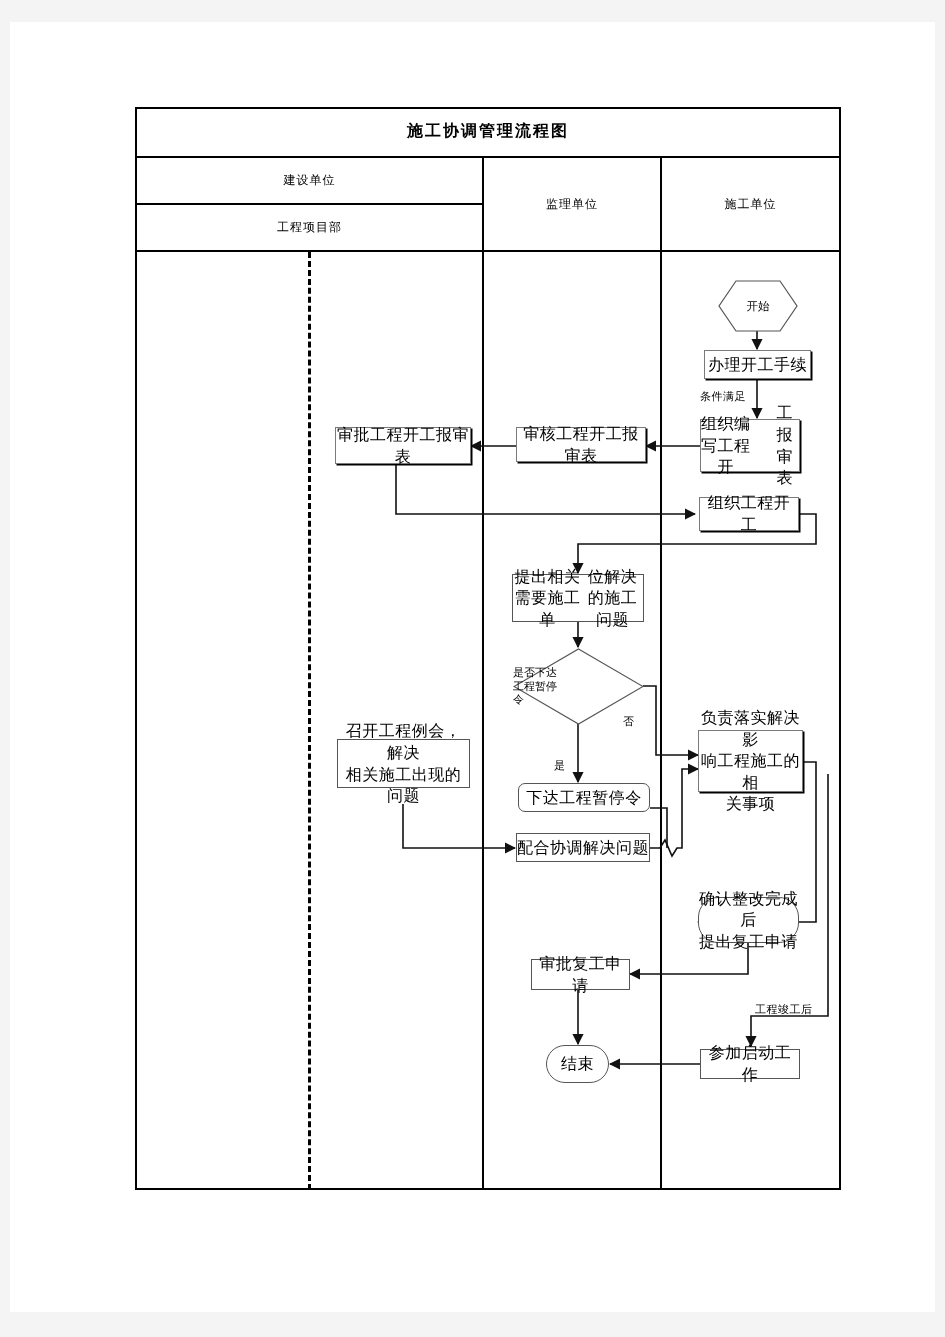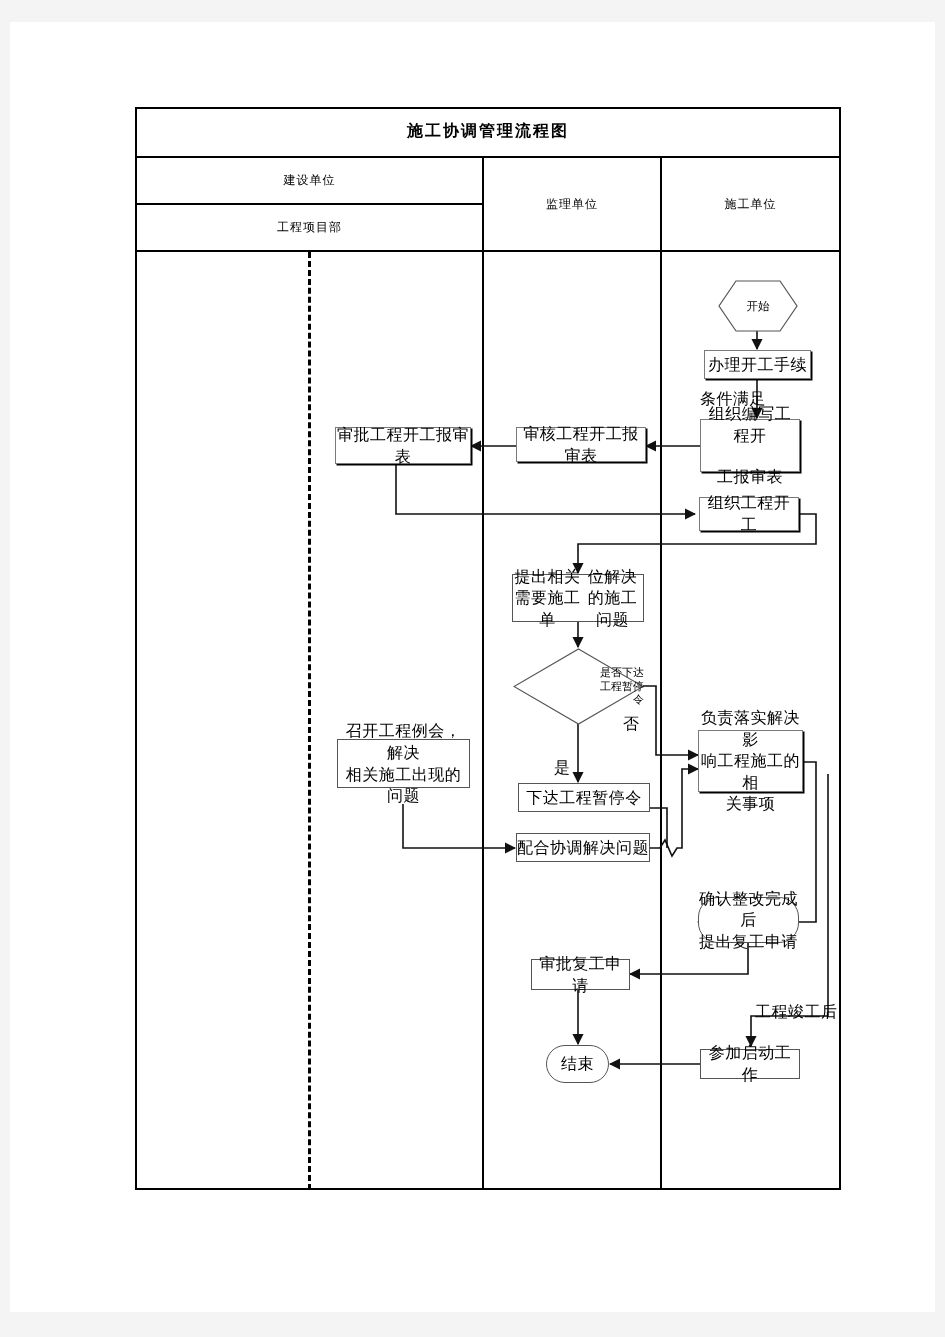--- a/index.html
+++ b/index.html
@@ -57,21 +57,21 @@
     font-size:16px;
     line-height:1.35;
     color:#000;
     letter-spacing:0.5px;
   }
   .box{border:1px solid #7a7a7a;box-shadow:1.5px 1.5px 0 0 #000;}
   .box.plain{border:1px solid #555;box-shadow:none;}
   .term{border:1.2px solid #555;border-radius:19px;}
   .hexwrap{position:absolute;}
   .edgelabel{
-    position:absolute;font-size:16px;color:#000;
+    position:absolute;font-size:11px;color:#000;
     background:transparent;letter-spacing:.5px;white-space:nowrap;
   }
 </style>
 </head>
 <body>
 
 <div id="page">
 
   <div id="table">
     <div class="hline" style="top:47px;"></div>
@@ -139,21 +139,21 @@
     </svg>
     <div style="position:absolute;left:0;top:0;width:80px;height:52px;display:flex;align-items:center;justify-content:center;font-size:11.5px;">开始</div>
   </div>
 
   <div class="node box" style="left:694px;top:328px;width:107px;height:29px;">
     <span>办理开工手续</span>
   </div>
 
   <div class="edgelabel" style="left:690px;top:367px;">条件满足</div>
 
-  <div class="node box" style="left:690px;top:397px;width:100px;height:53px;flex-direction:column;gap:20px;">
+  <div class="node box" style="left:690px;top:397px;width:100px;height:53px;flex-direction:row;gap:20px;">
     <span>组织编写工程开</span>
     <span>工报审表</span>
   </div>
 
   <div class="node box" style="left:506px;top:405px;width:130px;height:35px;">
     <span>审核工程开工报审表</span>
   </div>
 
   <div class="node box" style="left:325px;top:405px;width:136px;height:37px;">
     <span>审批工程开工报审表</span>
@@ -165,21 +165,21 @@
 
   <div class="node box plain" style="left:502px;top:552px;width:132px;height:48px;flex-direction:row;">
     <span>提出相关需要施工单</span>
     <span>位解决的施工问题</span>
   </div>
 
   <div style="position:absolute;left:503px;top:626px;width:131px;height:77px;">
     <svg width="131" height="77" viewBox="0 0 131 77">
       <polygon points="65.5,1 130,38.5 65.5,76 1,38.5" fill="#fff" stroke="#555" stroke-width="1.2"></polygon>
     </svg>
-    <div style="position:absolute;left:0;top:0;width:131px;height:77px;display:flex;flex-direction:column;align-items:flex-end;justify-content:center;font-size:11px;line-height:1.25;">
+    <div style="position:absolute;left:0;top:0;width:131px;height:77px;display:flex;flex-direction:column;align-items:flex-start;justify-content:center;font-size:11px;line-height:1.25;">
       <span>是否下达</span>
       <span>工程暂停</span>
       <span>令</span>
     </div>
   </div>
 
   <div class="edgelabel" style="left:613px;top:692px;">否</div>
 
   <div class="edgelabel" style="left:544px;top:736px;">是</div>
 
@@ -187,21 +187,21 @@
     <span>召开工程例会，解决</span>
     <span>相关施工出现的问题</span>
   </div>
 
   <div class="node box" style="left:688px;top:708px;width:105px;height:62px;flex-direction:column;">
     <span>负责落实解决影</span>
     <span>响工程施工的相</span>
     <span>关事项</span>
   </div>
 
-  <div class="node box plain" style="left:508px;top:761px;width:132px;height:29px;">
+  <div class="node box plain" style="left:508px;top:761px;width:132px;height:29px;border-radius:7px;">
     <span>下达工程暂停令</span>
   </div>
 
   <div class="node box plain" style="left:506px;top:811px;width:134px;height:29px;">
     <span>配合协调解决问题</span>
   </div>
 
   <div class="node box plain" style="left:688px;top:875px;width:101px;height:46px;flex-direction:column;border-radius:20px;">
     <span>确认整改完成后</span>
     <span>提出复工申请</span>

